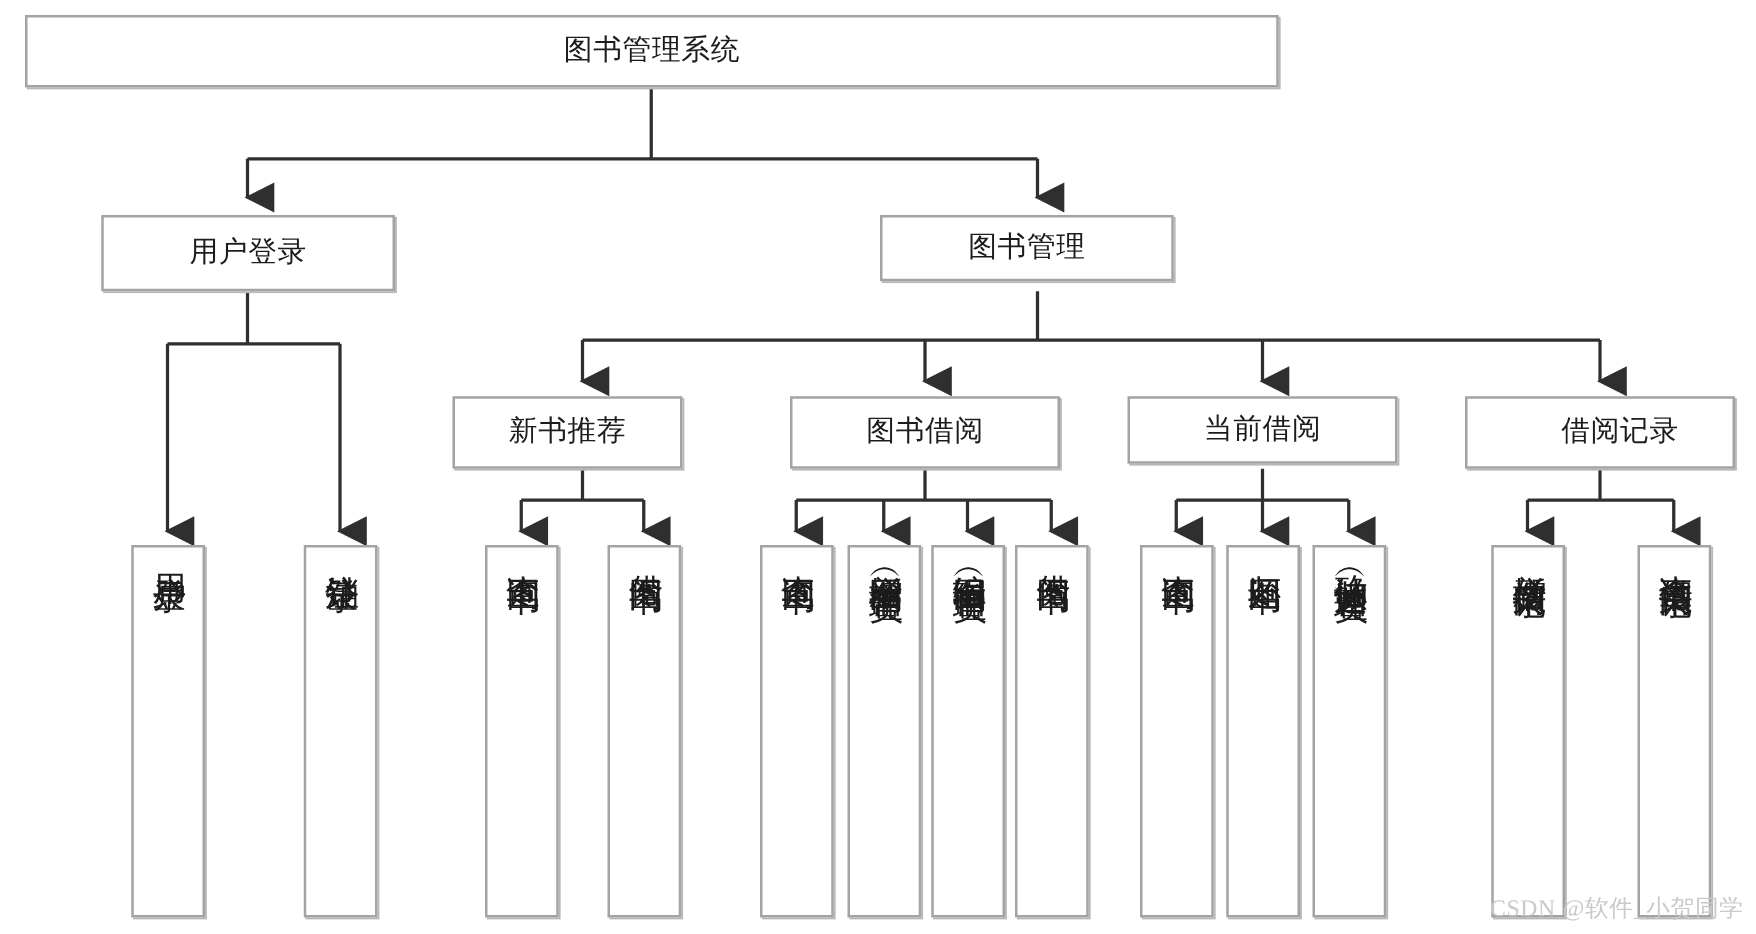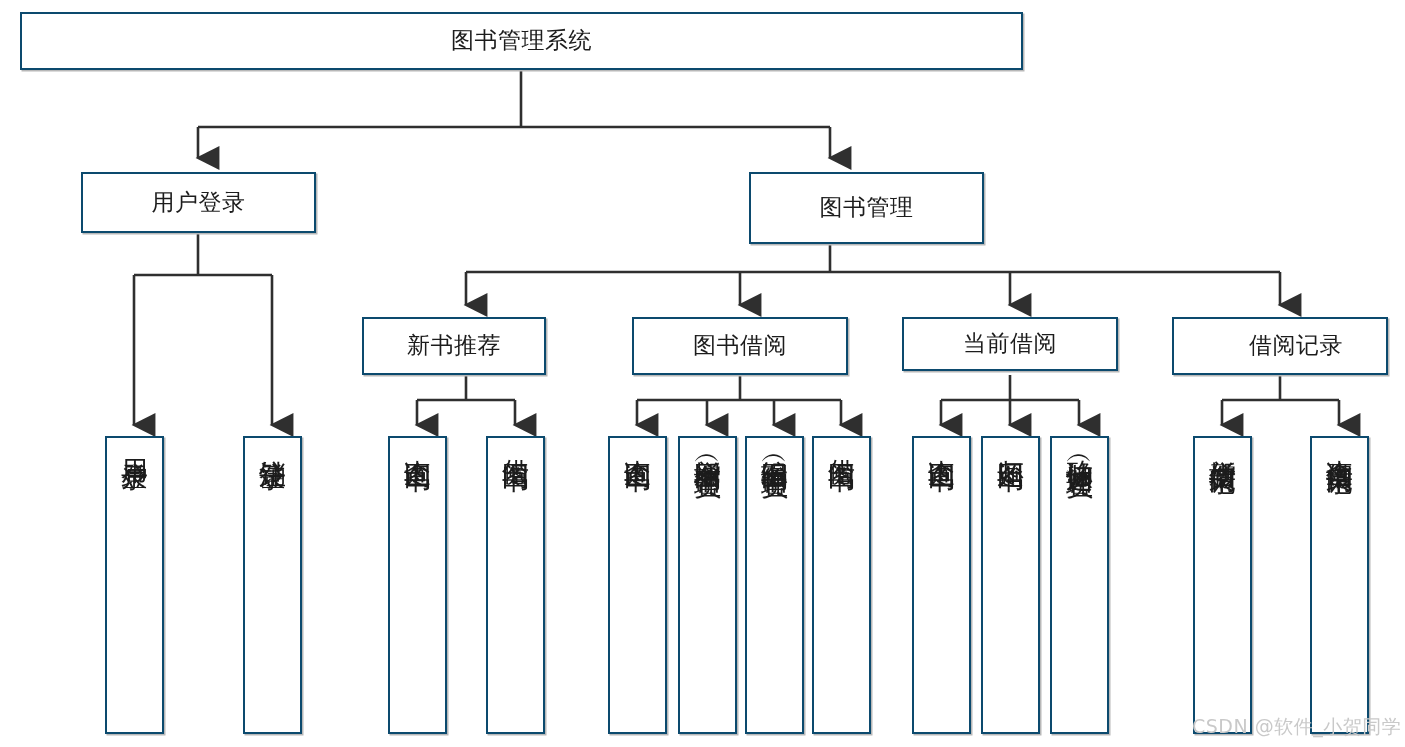--- a/index.html
+++ b/index.html
@@ -22,21 +22,21 @@
     left: 0;
     top: 0;
     width: 1405px;
     height: 747px;
     pointer-events: none;
   }
   .node {
     position: absolute;
     box-sizing: border-box;
     background: #ffffff;
-    border: 2px solid #0c4a6e;
+    border: 2px solid #a3a3a3;
     box-shadow: 1.5px 1.5px 0 0 #b8b8b8;
     display: flex;
     align-items: center;
     justify-content: center;
     z-index: 3;
   }
   .node .lbl {
     display: block;
     color: #1c1c1c;
     text-align: center;
@@ -127,21 +127,21 @@
     </g>
   </svg>
 
   <div class="node horiz" style="left:20px; top:12px; width:1003px; height:58px;">
     <span class="lbl">图书管理系统</span>
   </div>
 
   <div class="node horiz" style="left:81px; top:172px; width:235px; height:61px;">
     <span class="lbl">用户登录</span>
   </div>
-  <div class="node horiz" style="left:749px; top:172px; width:235px; height:72px;">
+  <div class="node horiz" style="left:704px; top:172px; width:235px; height:53px;">
     <span class="lbl">图书管理</span>
   </div>
 
   <div class="node horiz" style="left:362px; top:317px; width:184px; height:58px;">
     <span class="lbl">新书推荐</span>
   </div>
   <div class="node horiz" style="left:632px; top:317px; width:216px; height:58px;">
     <span class="lbl">图书借阅</span>
   </div>
   <div class="node horiz" style="left:902px; top:317px; width:216px; height:54px;">
@@ -188,15 +188,15 @@
     <span class="lbl">确认归还（管理员）</span>
   </div>
 
   <div class="node vert" style="left:1193px; top:436px; width:59px; height:298px;">
     <span class="lbl">新增借阅记录</span>
   </div>
   <div class="node vert" style="left:1310px; top:436px; width:59px; height:298px;">
     <span class="lbl">查询借阅记录</span>
   </div>
 
-  <div class="watermark" style="left:1192px; top:714px;">CSDN @软件_小贺同学</div>
+  <div class="watermark" style="left:1192px; top:714px;font-family:Liberation Serif, serif;">CSDN @软件_小贺同学</div>
 
 </div>
 
 </body></html>

